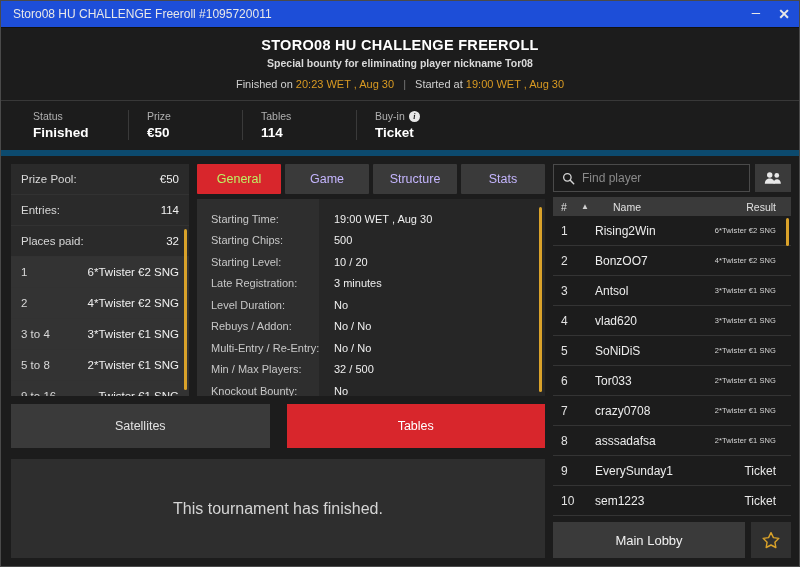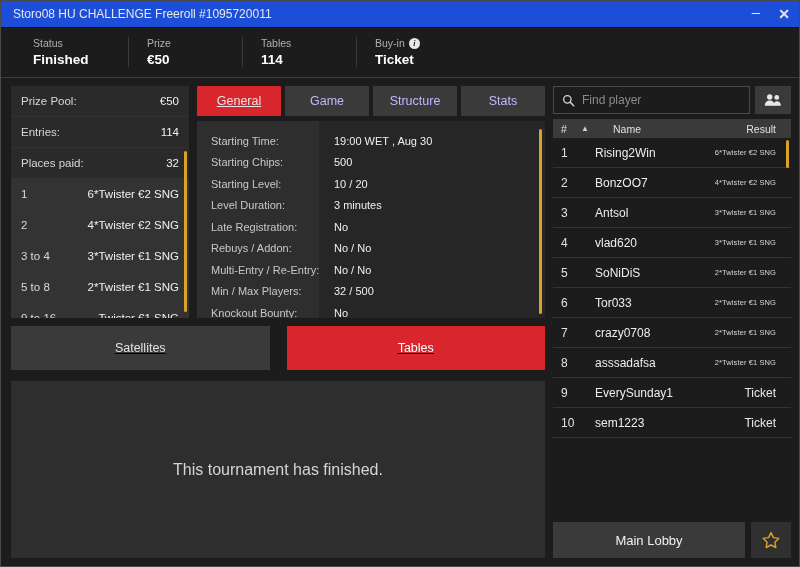--- a/index.html
+++ b/index.html
@@ -54,21 +54,21 @@
   }
   .header-times { font-size: 11px; color: #d0d0d0; }
   .hl { color: #d99a22; }
   .sep-pipe { color: #777; padding: 0 6px; }
 
   
   .status-strip {
     display: flex; align-items: center;
     background: #1c1c1c;
     padding: 9px 0 10px 32px;
-    border-bottom: 1px solid #0c4a6e;
+    border-bottom: 6px solid #0c4a6e;
   }
   .stat {
     padding: 0 18px 0 0; min-width: 96px;
     border-right: 1px solid #3a3a3a;
     margin-right: 18px;
   }
   .stat:last-child { border-right: none; }
   .stat-label {
     font-size: 10.5px; color: #b0b0b0; margin-bottom: 3px;
     display: flex; align-items: center; gap: 4px;
@@ -115,21 +115,21 @@
   
   .detail-panel {
     flex: 1; display: flex; flex-direction: column; min-width: 0;
   }
   .tabs { display: flex; gap: 4px; height: 30px; min-height: 30px; }
   .tab {
     flex: 1; display: flex; align-items: center; justify-content: center;
     background: #3a3a3a; color: #c4b5fd; font-size: 12.5px;
     cursor: pointer; border-radius: 1px;
   }
-  .tab.active { background: #d8262c; color: #e5e5e5; text-decoration: underline; }
+  .tab.active { background: #d8262c; color: #bef264; }
 
   .detail-body {
     flex: 1; background: #262626; margin-top: 5px;
     display: flex; position: relative; overflow: hidden;
   }
   .detail-keys {
     width: 122px; background: #2e2e2e; padding-top: 9px;
   }
   .detail-vals { flex: 1; padding-top: 9px; padding-left: 15px; }
   .dk, .dv {
@@ -137,21 +137,21 @@
     display: flex; align-items: center; padding-left: 14px;
     white-space: nowrap;
   }
   .dv { color: #efefef; padding-left: 0; }
   .detail-scroll {
     position: absolute; right: 3px; top: 8px; bottom: 4px;
     width: 3px; background: #d9a22a; border-radius: 2px;
   }
 
   
-  .sub-tabs { display: flex; gap: 17px; height: 44px; min-height: 28px; text-decoration: underline; }
+  .sub-tabs { display: flex; gap: 17px; height: 44px; min-height: 28px; }
   .sub-tab {
     flex: 1; display: flex; align-items: center; justify-content: center;
     background: #3a3a3a; color: #e2e2e2; font-size: 12.5px; cursor: pointer;
   }
   .sub-tab.active { background: #d8262c; color: #fff; }
   .sub-body {
     flex: 1; background: #2e2e2e; margin-top: 3px;
     display: flex; align-items: center; justify-content: center;
     font-size: 16px; color: #d5d5d5;
   }
@@ -216,20 +216,31 @@
 <div class="window">
 
   <div class="titlebar">
     <div class="titlebar-text">Storo08 HU CHALLENGE Freeroll #1095720011</div>
     <div class="win-btns">
       <div class="win-btn min">–</div>
       <div class="win-btn close">✕</div>
     </div>
   </div>
 
+  <div class="header">
+    <div class="header-title">STORO08 HU CHALLENGE FREEROLL</div>
+    <div class="header-sub">Special bounty for eliminating player nickname Tor08</div>
+    <div class="header-times">
+      <span>Finished on</span>
+      <span class="hl">20:23 WET , Aug 30</span>
+      <span class="sep-pipe">|</span>
+      <span>Started at</span>
+      <span class="hl">19:00 WET , Aug 30</span>
+    </div>
+  </div>
 
   <div class="status-strip">
     <div class="stat">
       <div class="stat-label">Status</div>
       <div class="stat-value">Finished</div>
     </div>
     <div class="stat">
       <div class="stat-label">Prize</div>
       <div class="stat-value">€50</div>
     </div>
@@ -294,22 +305,22 @@
             <div class="tab active">General</div>
             <div class="tab">Game</div>
             <div class="tab">Structure</div>
             <div class="tab">Stats</div>
           </div>
           <div class="detail-body">
             <div class="detail-keys">
               <div class="dk">Starting Time:</div>
               <div class="dk">Starting Chips:</div>
               <div class="dk">Starting Level:</div>
+              <div class="dk">Late Registration:</div>
               <div class="dk">Level Duration:</div>
-              <div class="dk">Late Registration:</div>
               <div class="dk">Rebuys / Addon:</div>
               <div class="dk">Multi-Entry / Re-Entry:</div>
               <div class="dk">Min / Max Players:</div>
               <div class="dk">Knockout Bounty:</div>
             </div>
             <div class="detail-vals">
               <div class="dv">19:00 WET , Aug 30</div>
               <div class="dv">500</div>
               <div class="dv">10 / 20</div>
               <div class="dv">3 minutes</div>

